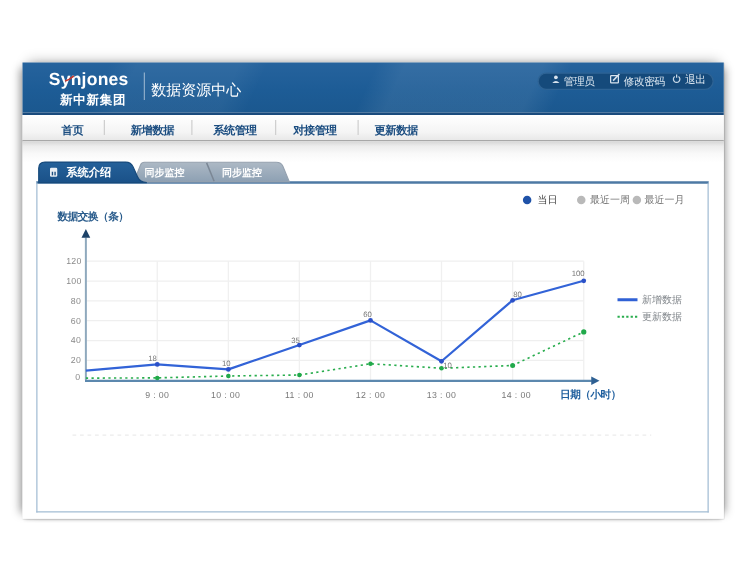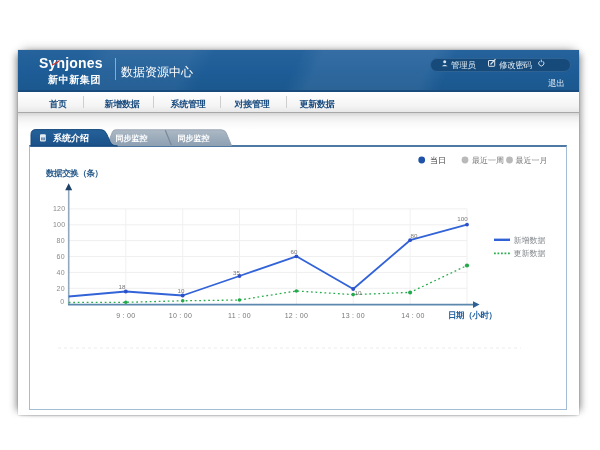--- a/index.html
+++ b/index.html
@@ -47,21 +47,21 @@
         <div class="streaks"></div>
       </div>
   <div class="logo-en">Synjones</div>
   <div class="logo-cn">新中新集团</div>
   <div class="hdr-sep"></div>
   <div class="hdr-title">数据资源中心</div>
   <div class="hdr-edge"></div>
   <div class="pill"></div>
   <div class="pitem" style="left:433px;top:10px">管理员</div>
   <div class="pitem" style="left:481px;top:10px">修改密码</div>
-  <div class="pitem" style="left:530px;top:28px">退出</div>
+  <div class="pitem" style="left:530px;top:8px">退出</div>
   <div class="nav">
     <span style="left:40px">首页</span>
     <span style="left:104px">新增数据</span>
     <span style="left:170px">系统管理</span>
     <span style="left:234px">对接管理</span>
     <span style="left:299px">更新数据</span>
     <i style="left:65px"></i>
         <i style="left:135px"></i>
         <i style="left:202px"></i>
         <i style="left:268px"></i>

